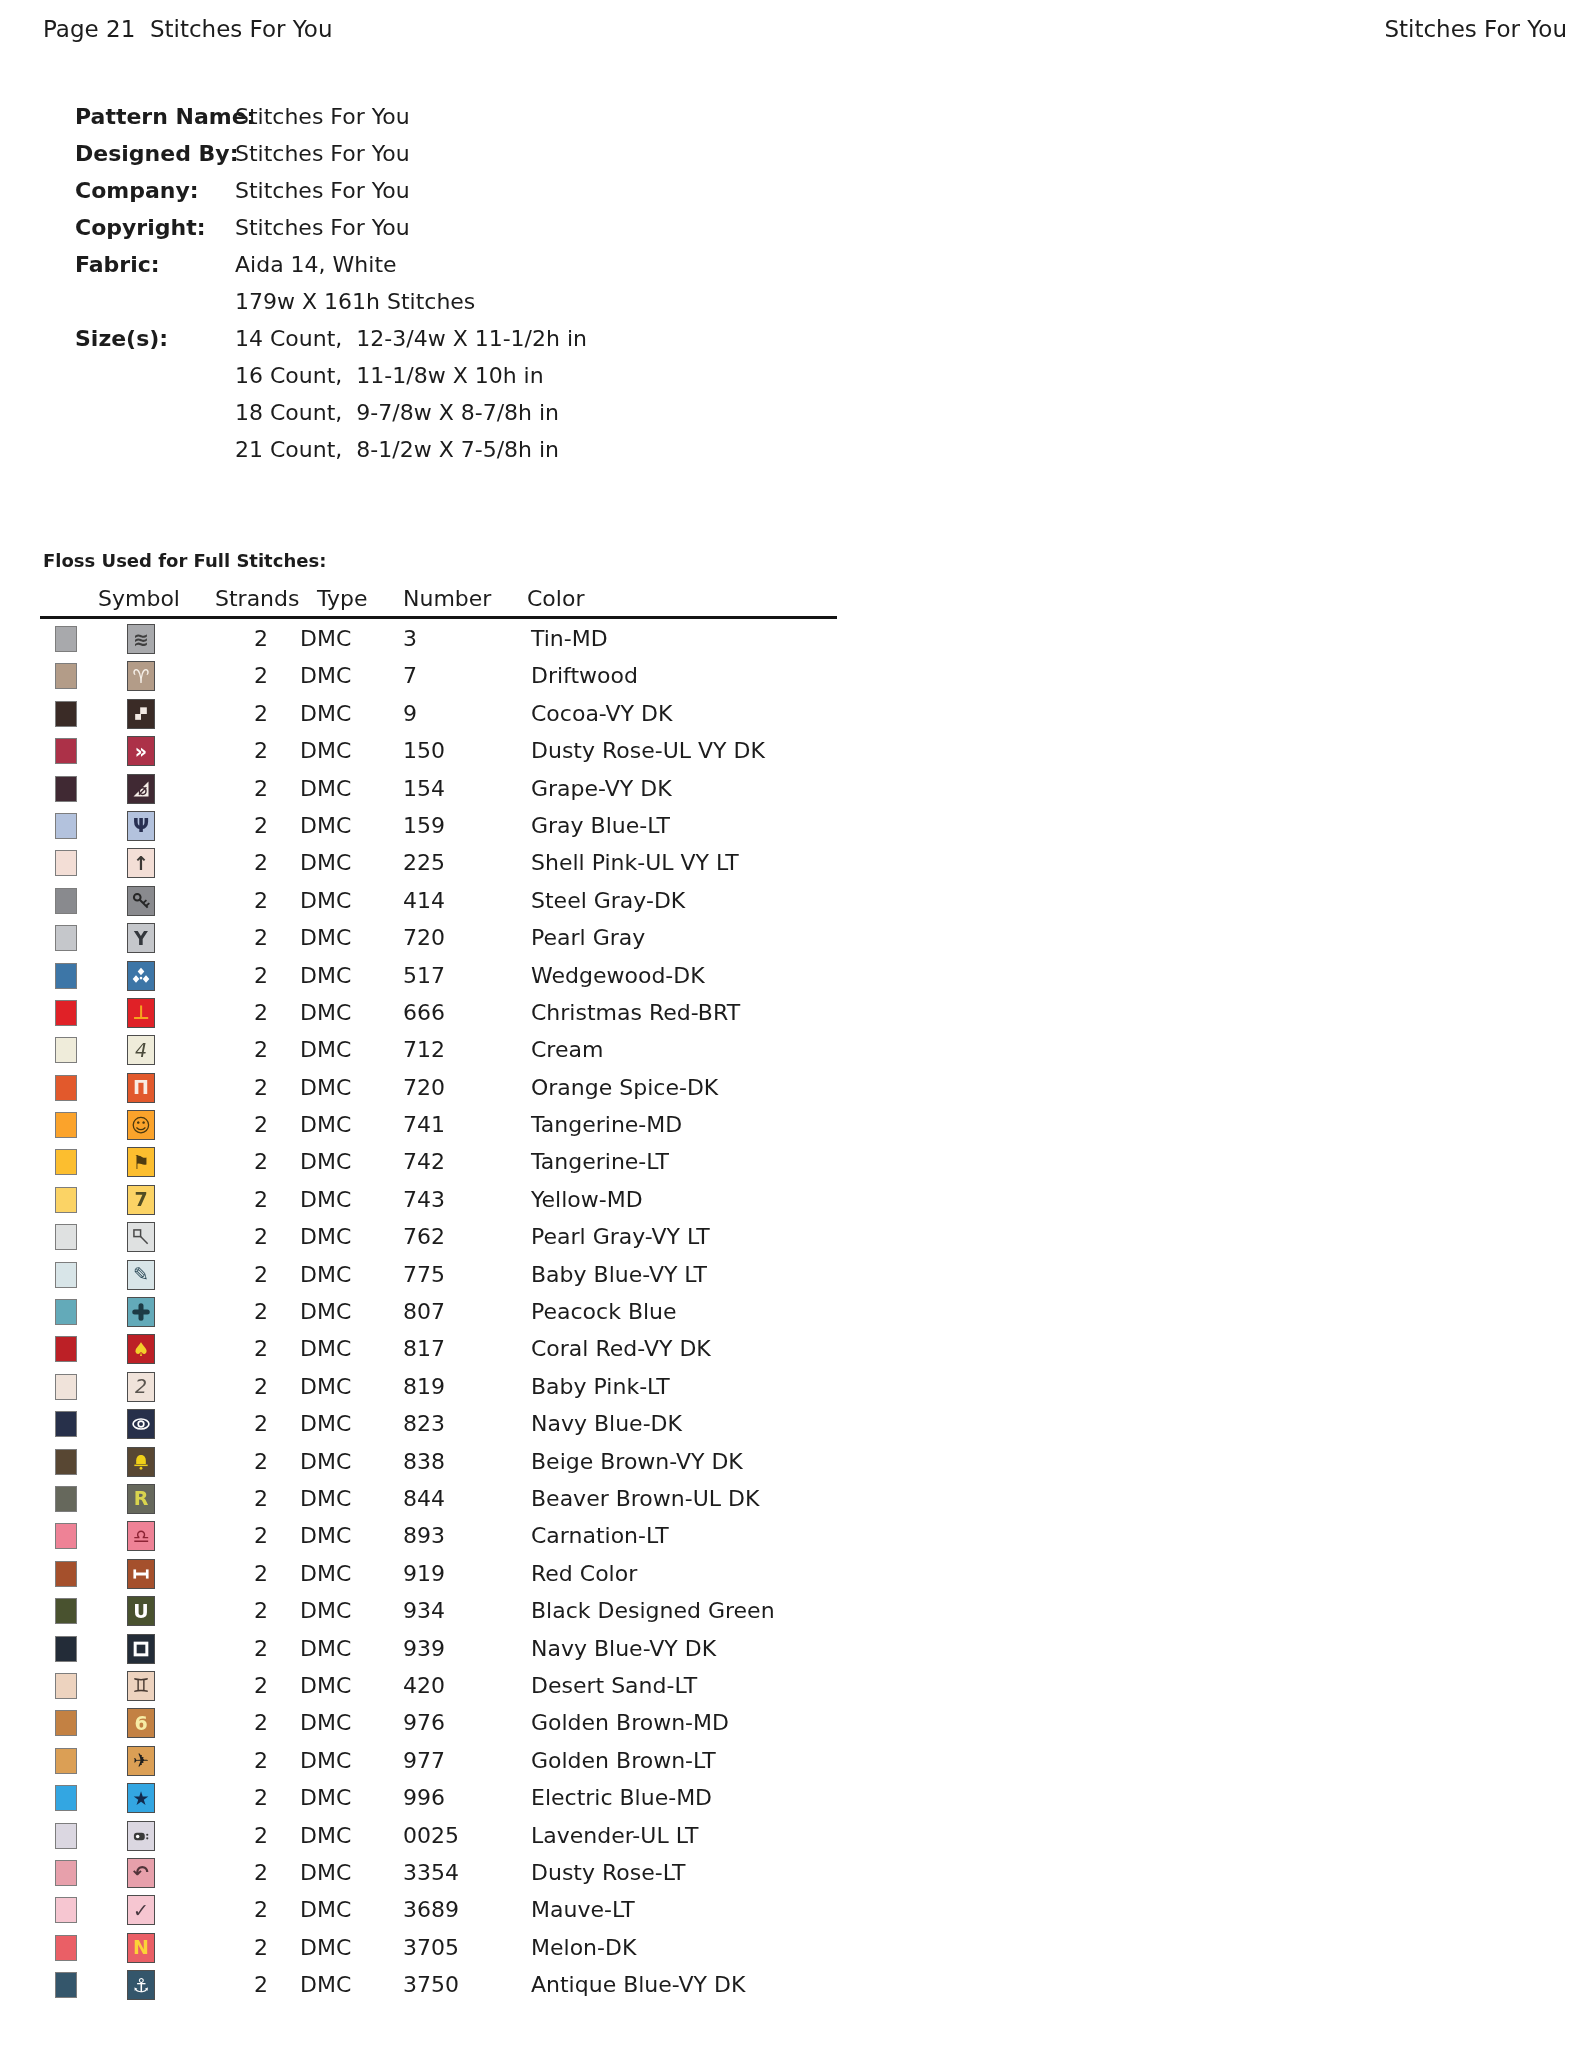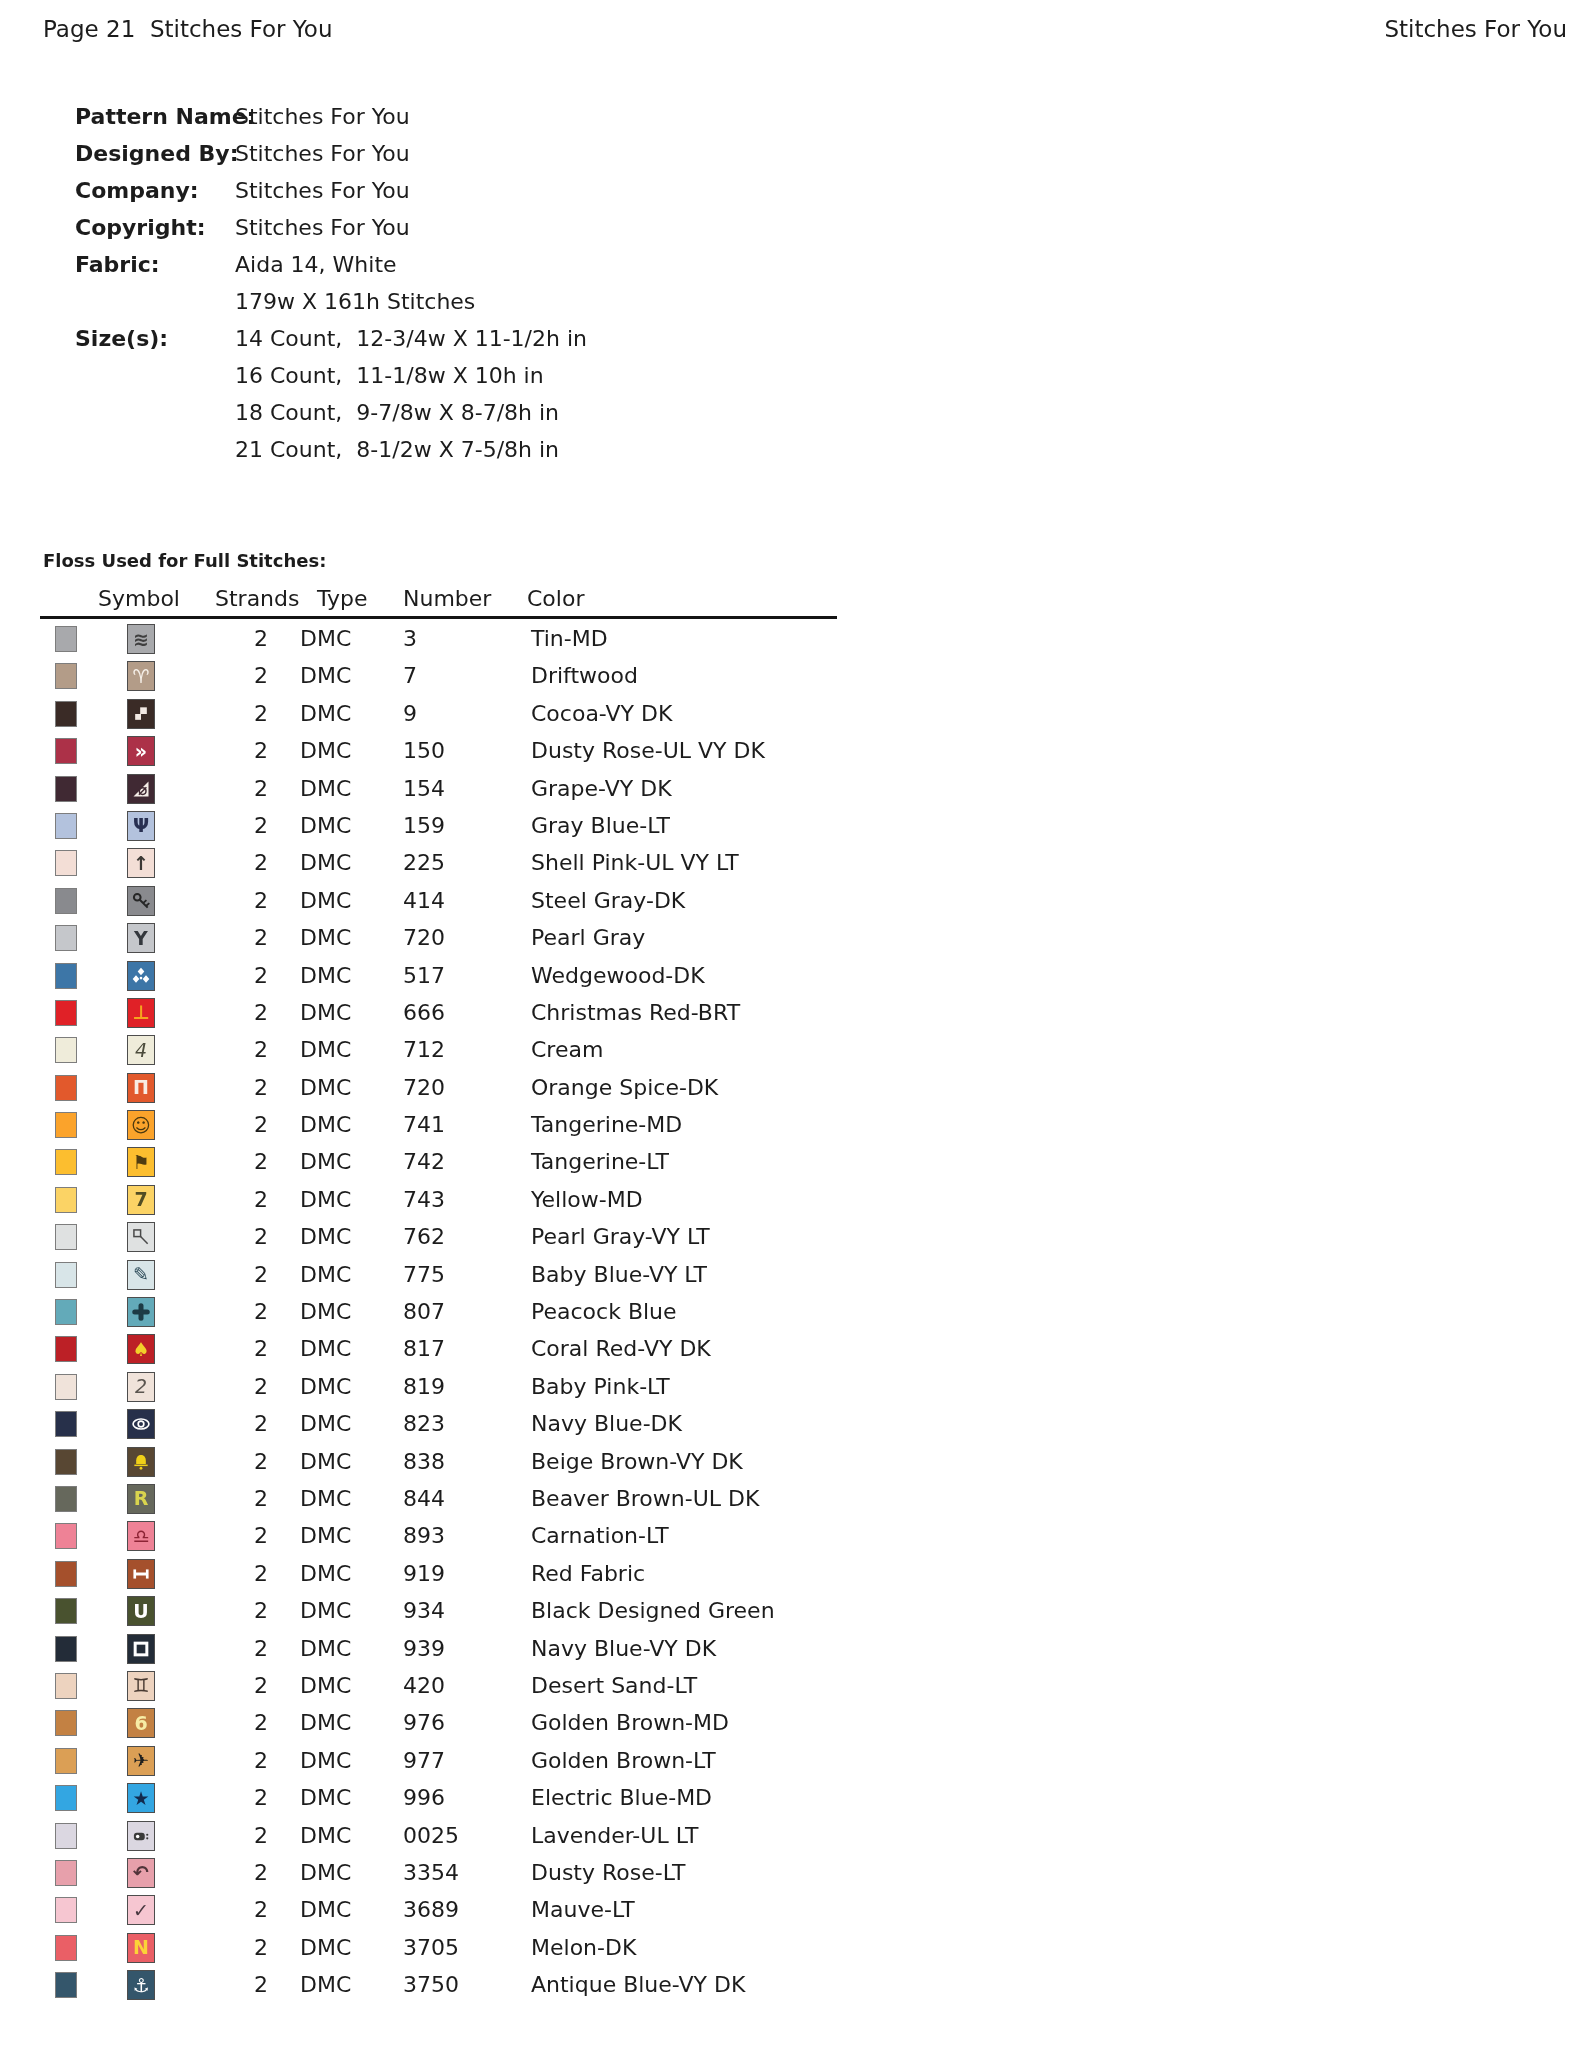--- a/index.html
+++ b/index.html
@@ -411,21 +411,21 @@
     <div class="sym" style="background: rgb(165, 80, 44);">
         <svg viewBox="0 0 24 24" width="20" height="20">
           <line x1="4.5" y1="12" x2="19.5" y2="12" stroke="#ffffff" stroke-width="3.6"></line>
           <line x1="4.5" y1="6.5" x2="4.5" y2="17.5" stroke="#ffffff" stroke-width="3.2"></line>
           <line x1="19.5" y1="6.5" x2="19.5" y2="17.5" stroke="#ffffff" stroke-width="3.2"></line>
         </svg>
       </div>
     <span class="cell str">2</span>
     <span class="cell typ">DMC</span>
     <span class="cell num">919</span>
-    <span class="cell nam">Red Fabric</span>
+    <span class="cell nam">Red Color</span>
   </div>
 
   <div class="row">
     <div class="sw1" style="background: rgb(73, 82, 47);"></div>
     <div class="sym" style="background: rgb(73, 82, 47);">
         <span class="glyph" style="color: rgb(255, 255, 255);">U</span>
       </div>
     <span class="cell str">2</span>
     <span class="cell typ">DMC</span>
     <span class="cell num">934</span>

